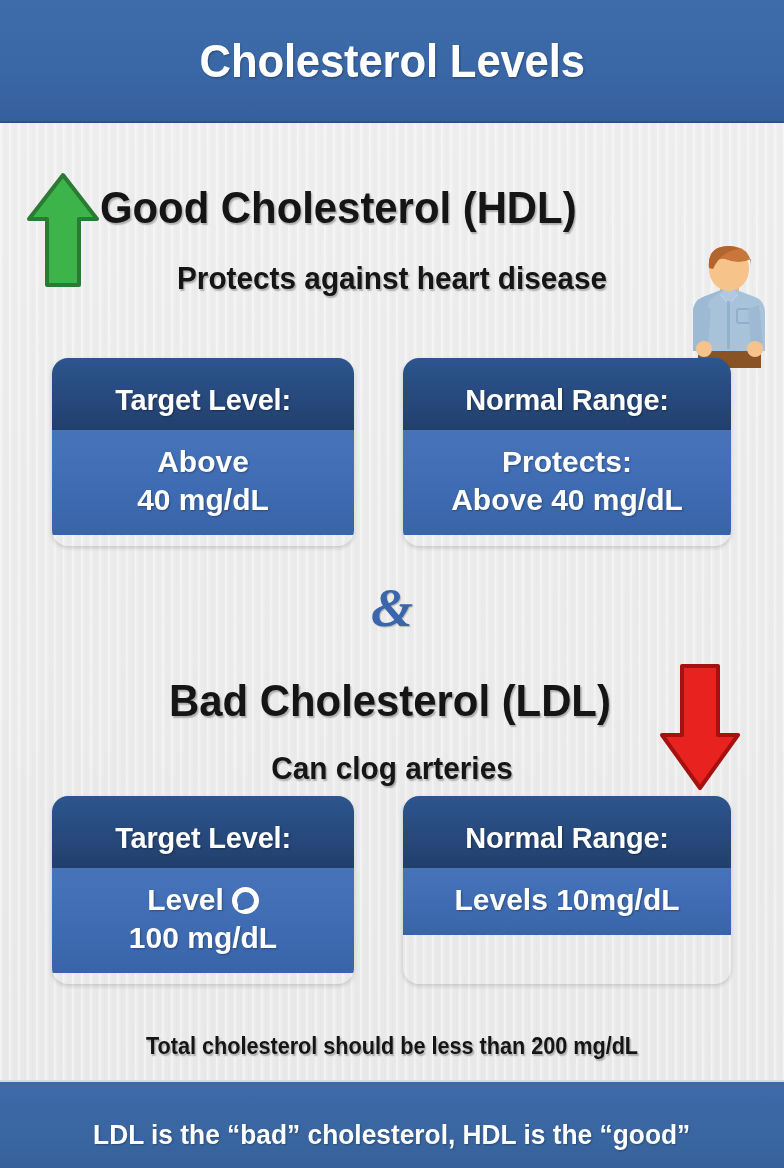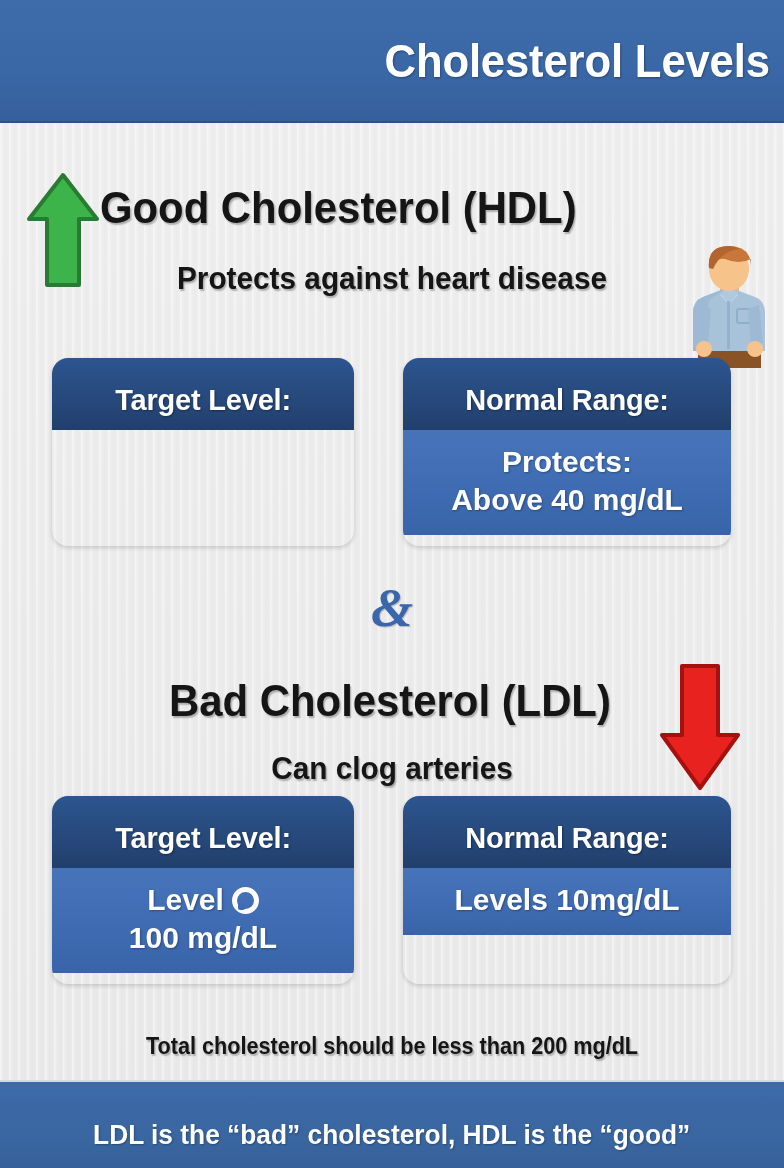--- a/index.html
+++ b/index.html
@@ -35,21 +35,20 @@
     justify-content: center;
     box-sizing: border-box;
     color: #ffffff;
     text-align: center;
   }
   .bar-header {
     top: 0;
     height: 123px;
     background: linear-gradient(180deg, #3e6cab 0%, #3a67a6 55%, #35609c 100%);
     border-bottom: 2px solid #2b5185;
-    justify-content: flex-end;
   }
   .bar-header .bar-text {
     font-size: 47px;
     font-weight: bold;
     letter-spacing: -0.2px;
     text-shadow: 1px 1px 2px rgba(0,0,0,0.30);
     transform: scaleX(0.93);
   }
   .bar-footer {
     top: 1080px;
@@ -213,20 +212,24 @@
     <ellipse cx="80" cy="106" rx="8" ry="8" fill="#f6c48b"></ellipse>
 
     <ellipse cx="54" cy="26" rx="20" ry="22" fill="#f6c48b"></ellipse>
 
     <path d="M34 25 Q32 3 54 3 Q76 3 76 24 L76 16 Q64 22 50 16 Q42 14 38 24 Z" fill="#c8763a"></path>
     <path d="M34 25 Q32 3 54 3 Q60 3 64 6 Q46 8 38 26 Z" fill="#b3652f"></path>
   </svg>
 
   <div class="card" id="card-hdl-target">
     <div class="card-head">Target Level:</div>
+    <div class="card-body">
+      <div class="line">Above</div>
+      <div class="line">40 mg/dL</div>
+    </div>
   </div>
 
   <div class="card" id="card-hdl-normal">
     <div class="card-head">Normal Range:</div>
     <div class="card-body">
       <div class="line">Protects:</div>
       <div class="line">Above 40 mg/dL</div>
     </div>
   </div>
 

